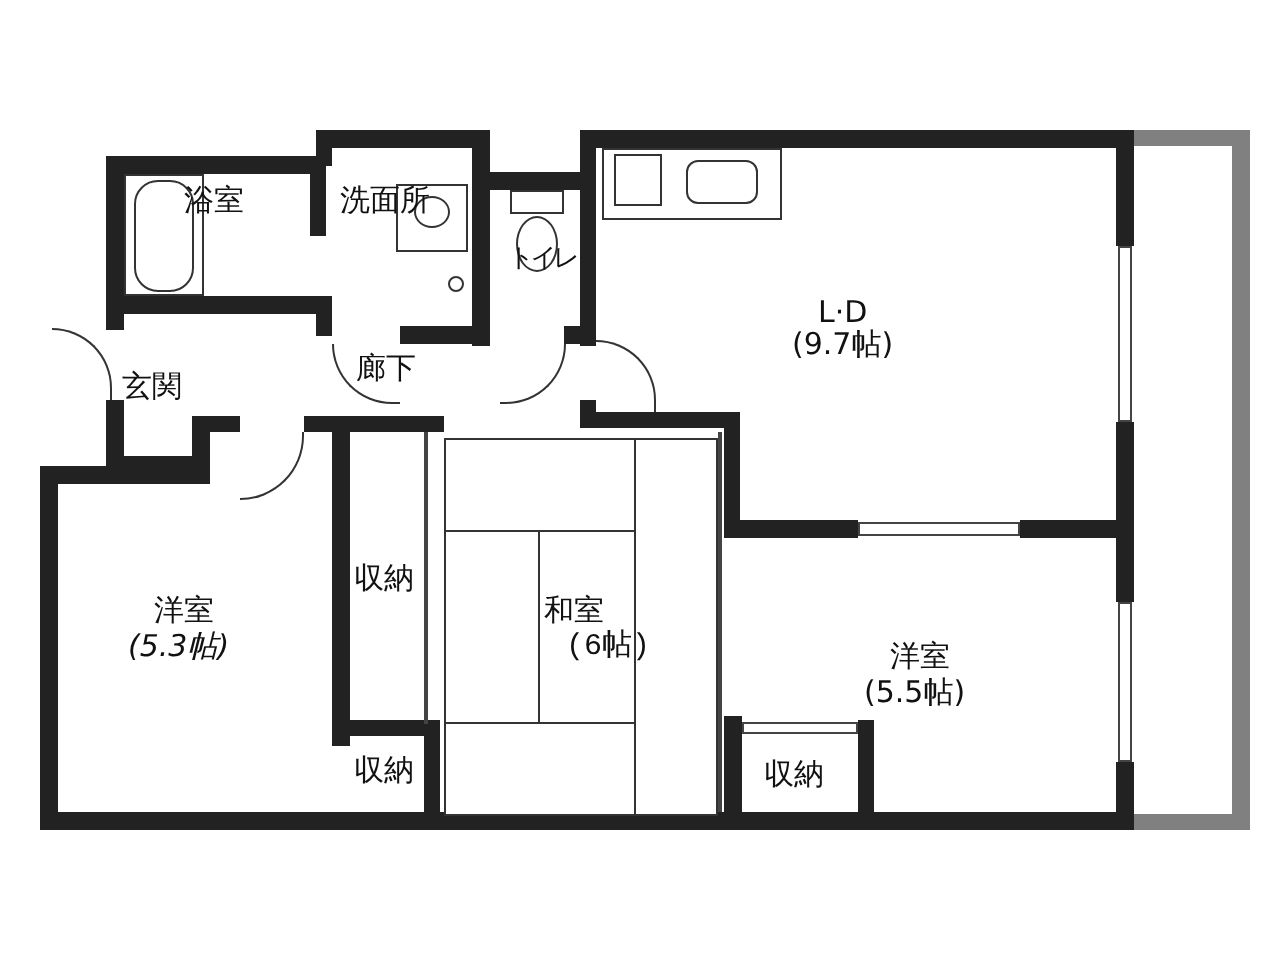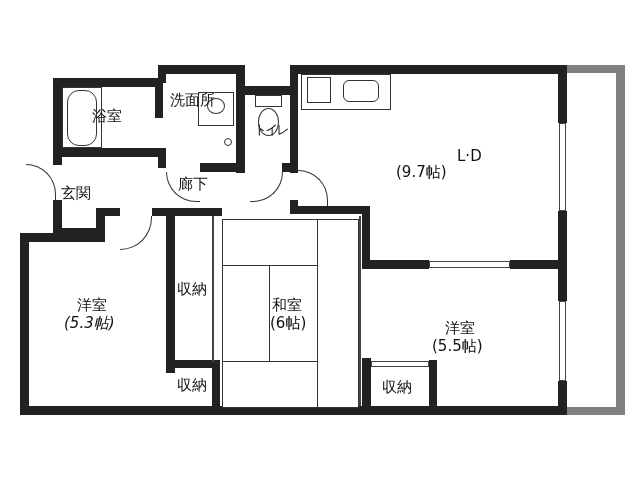--- a/index.html
+++ b/index.html
@@ -81,30 +81,30 @@
 <div class="box" style="left:301px;top:74px;width:90px;height:36px;background:transparent;"></div>
 <div class="box" style="left:307px;top:77px;width:24px;height:26px;"></div>
 <div class="box" style="left:343px;top:80px;width:36px;height:22px;border-radius:6px;"></div>
 
 <div class="arc" style="left:26px;top:164px;width:30px;height:36px;border-left:none;border-bottom:none;border-radius:0 36px 0 0;"></div>
 <div class="arc" style="left:120px;top:216px;width:32px;height:34px;border-top:none;border-left:none;border-radius:0 0 32px 0;"></div>
 <div class="arc" style="left:166px;top:172px;width:34px;height:30px;border-top:none;border-right:none;border-radius:0 0 0 30px;"></div>
 <div class="arc" style="left:250px;top:172px;width:33px;height:30px;border-top:none;border-left:none;border-radius:0 0 30px 0;"></div>
 <div class="arc" style="left:298px;top:170px;width:30px;height:36px;border-left:none;border-bottom:none;border-radius:0 36px 0 0;"></div>
 
-<div class="lbl" style="left:92px;top:108px;">浴室</div>
+<div class="lbl" style="left:92px;top:92px;">浴室</div>
 <div class="lbl" style="left:170px;top:92px;">洗面所</div>
 <div class="lbl" style="left:254px;top:121px;font-size:13px;letter-spacing:-2px;">トイレ</div>
 <div class="lbl" style="left:178px;top:176px;">廊下</div>
 <div class="lbl" style="left:61px;top:185px;">玄関</div>
-<div class="lbl" style="left:409px;top:148px;margin-left:48px;">L·D</div>
+<div class="lbl" style="left:409px;top:148px;">L·D</div>
 <div class="lbl" style="left:396px;top:164px;">(9.7帖)</div>
 <div class="lbl" style="left:77px;top:297px;">洋室</div>
 <div class="lbl" style="left:64px;top:315px;font-style:italic;">(5.3帖)</div>
 <div class="lbl" style="left:272px;top:297px;">和室</div>
-<div class="lbl" style="left:270px;top:315px;">(6帖)</div>
+<div class="lbl" style="left:283px;top:315px;font-family:Liberation Mono, monospace;">(6帖)</div>
 <div class="lbl" style="left:445px;top:320px;">洋室</div>
 <div class="lbl" style="left:432px;top:338px;">(5.5帖)</div>
 <div class="lbl" style="left:177px;top:281px;">収納</div>
 <div class="lbl" style="left:177px;top:377px;">収納</div>
 <div class="lbl" style="left:382px;top:379px;">収納</div>
 
 </div>
 
 </body></html>

